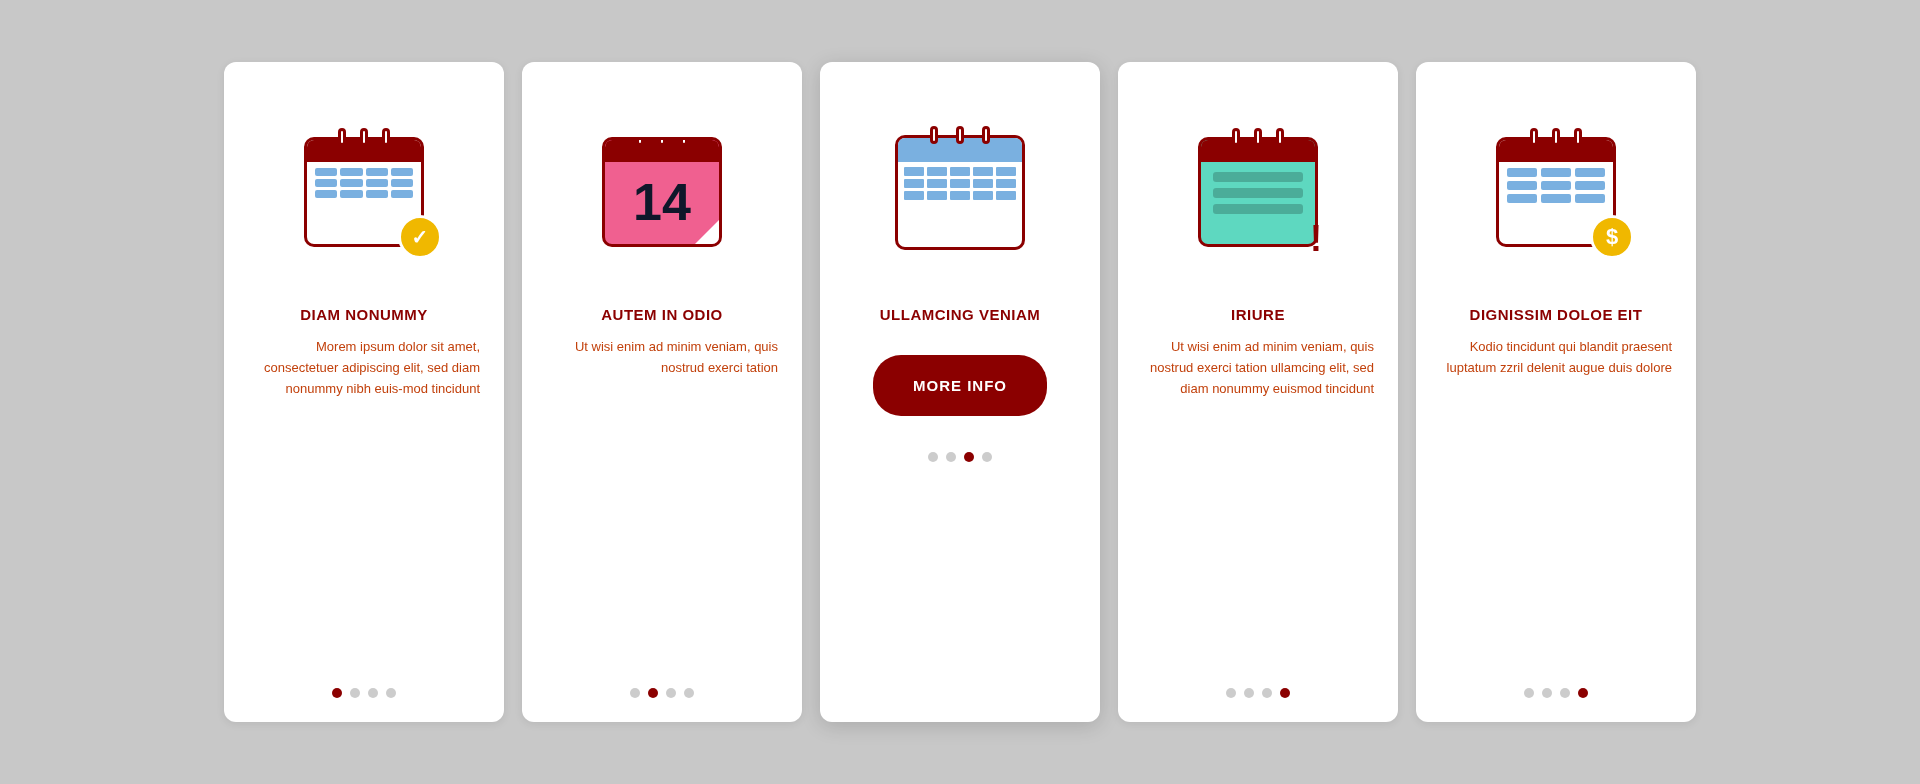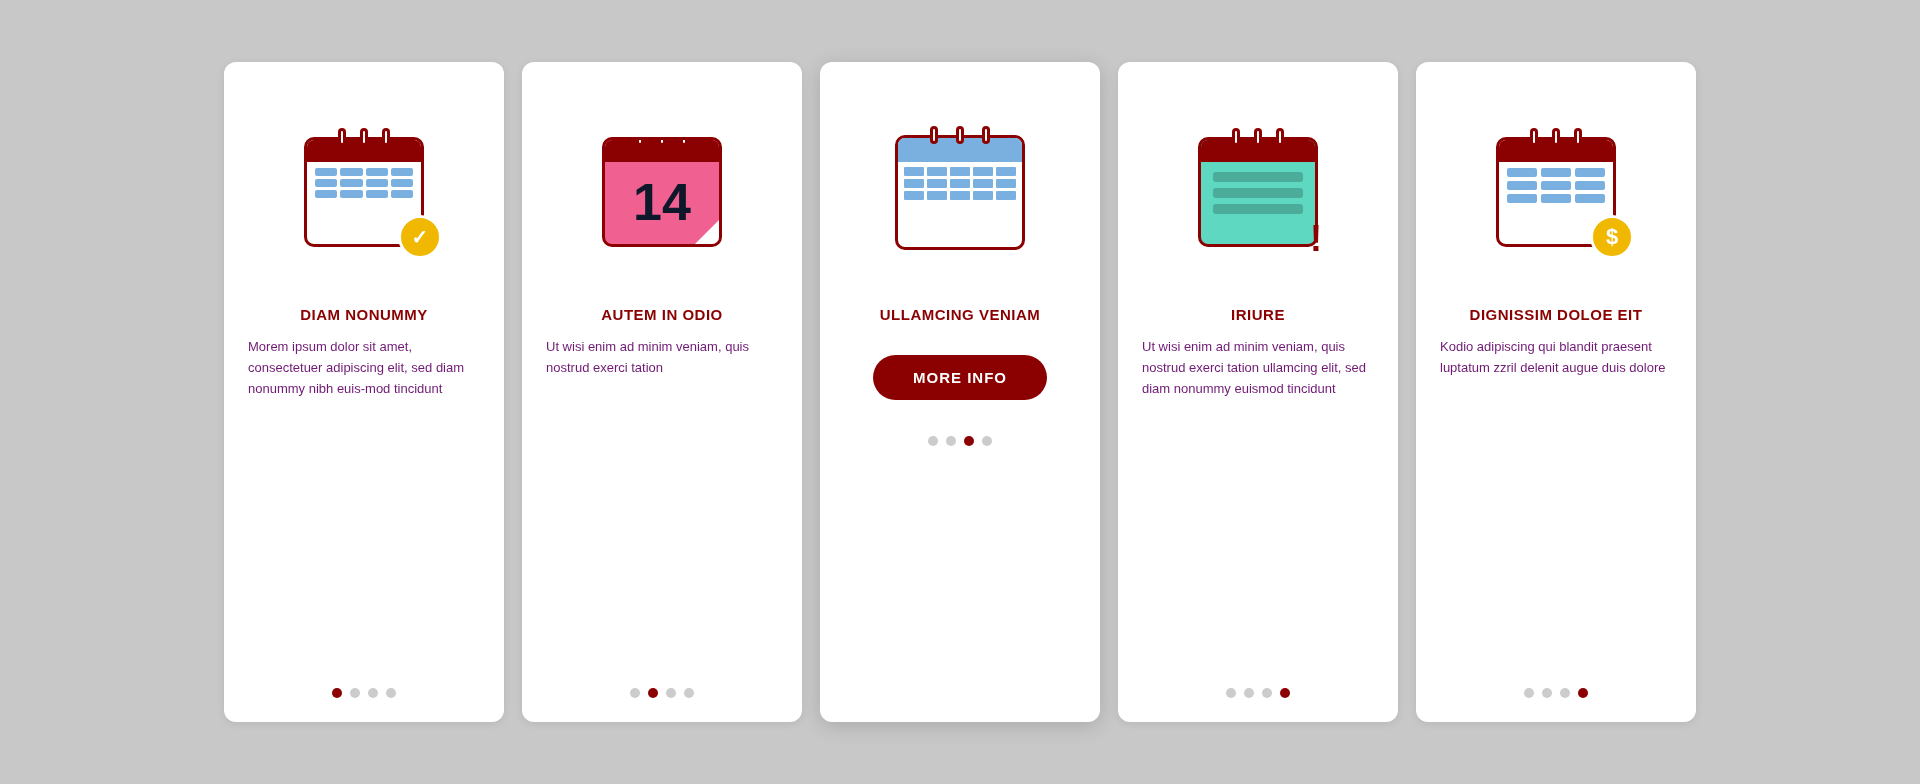--- a/index.html
+++ b/index.html
@@ -47,31 +47,31 @@
       font-size: 15px;
       font-weight: 800;
       color: #8b0000;
       text-align: right;
       margin-bottom: 14px;
       letter-spacing: 0.5px;
       text-transform: uppercase;
     }
     .card-text {
       font-size: 13px;
-      color: #701a75;
-      text-align: left;
+      color: #c2410c;
+      text-align: right;
       line-height: 1.6;
       flex: 1;
     }
     .more-info-btn {
       background: #8b0000;
       color: #fff;
       border: none;
       border-radius: 28px;
-      padding: 14px 40px;
+      padding: 22px 40px;
       font-size: 15px;
       font-weight: 700;
       letter-spacing: 1px;
       cursor: pointer;
       margin-top: 18px;
       margin-bottom: 12px;
     }
     .dots-row {
       display: flex;
       gap: 8px;
@@ -448,21 +448,21 @@
             <div class="cal5-cell"></div>
             <div class="cal5-cell"></div>
           </div>
         </div>
         <div class="dollar-badge">
           <span class="dollar-sign">$</span>
         </div>
       </div>
     </div>
     <div class="card-title">DIGNISSIM DOLOE EIT</div>
-    <div class="card-text">Kodio adipiscing qui blandit praesent luptatum zzril delenit augue duis dolore</div>
+    <div class="card-text">Kodio tincidunt qui blandit praesent luptatum zzril delenit augue duis dolore</div>
     <div class="dots-row">
       <div class="dot"></div>
       <div class="dot"></div>
       <div class="dot"></div>
       <div class="dot active"></div>
     </div>
   </div>
 
 </div>
 

